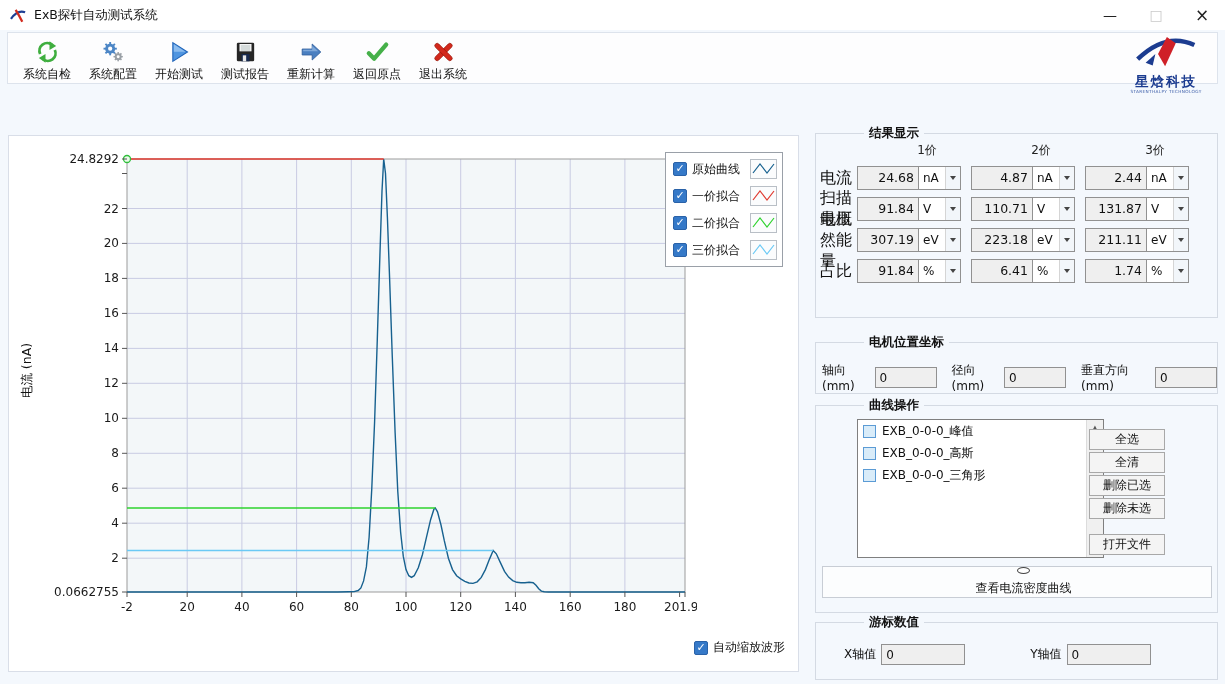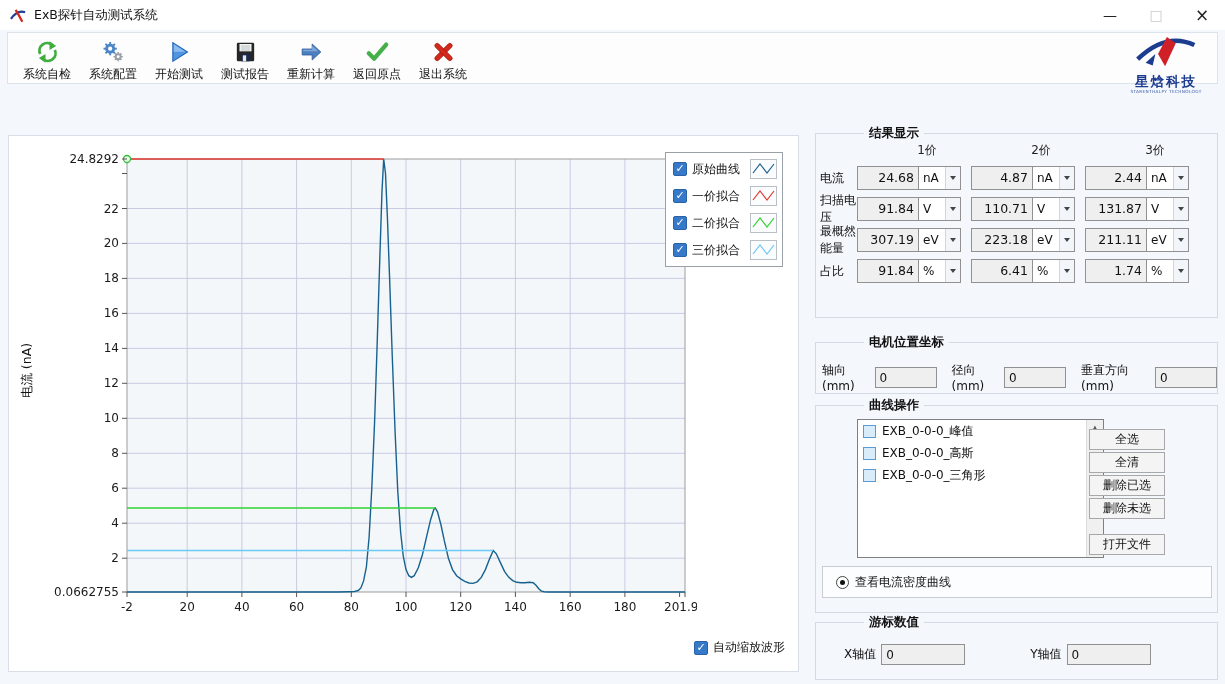--- a/index.html
+++ b/index.html
@@ -44,21 +44,21 @@
   .group { position:absolute; left:815px; width:403px; border:1px solid #d4dae3; }
   .gtitle { position:absolute; top:-9px; left:8px; background:#f4f8fd; padding:0 5px;
     font-weight:bold; font-size:12.5px; color:#111;margin-left:40px; }
   #g-results { top:133px; height:185px; }
   #g-motor   { top:342px; height:52px; }
   #g-curves  { top:405px; height:208px; }
   #g-cursor  { top:622px; height:58px; }
   .col-headers { position:absolute; top:8px; left:0; width:100%; font-size:12px; color:#222; }
   .col-headers span { position:absolute; width:106px; text-align:center; }
   .rrow { position:absolute; left:4px; display:flex; align-items:center; height:24px; }
-  .rlabel { width:37px; font-size:12px; }
+  .rlabel { width:37px; font-size:16px; }
   .rvalue { width:62px; height:24px; border:1px solid #919191; background:#efefef;
     text-align:right; padding:0 4px; font-size:12.5px; line-height:22px; }
   .unit { width:42px; height:24px; border:1px solid #919191; border-left:none; background:#fff;
     display:flex; align-items:center; }
   .unit-label { flex:1; padding-left:4px; font-size:12px; }
   .unit-btn { width:15px; height:100%; background:#f2f6fa; border-left:1px solid #d5d5d5;
     display:flex; align-items:center; justify-content:center; }
   .unit-btn::after { content:''; border-left:3.5px solid transparent; border-right:3.5px solid transparent;
     border-top:4px solid #444; }
   .gapc { width:10px; }
@@ -73,21 +73,21 @@
   .cb-un { width:13px; height:13px; min-width:13px; background:#d9ecf9; border:1px solid #5b9bd5; }
   .scroll { position:absolute; right:0; top:0; bottom:0; width:17px; background:#f0f0f0;
     border-left:1px solid #dcdcdc; }
   .sarr { position:absolute; left:0; width:16px; height:17px; text-align:center; font-size:7px;
     color:#555; line-height:17px; }
   .sarr.up { top:0; } .sarr.down { bottom:0; }
   .pbtn { position:absolute; left:273px; width:76px; height:21px; background:#f4f4f4;
     border:1px solid #a8a8a8; font-size:12px; text-align:center; line-height:19px; }
   .radio-box { position:absolute; left:6px; top:160px; width:390px; height:32px;
     border:1px solid #c8cdd5; background:#fcfdfe; display:flex; align-items:center;
-    padding-left:13px; gap:6px; font-size:12px; }
+    padding-left:13px; gap:6px; font-size:12px;flex-direction:column; }
   .radio { width:13px; height:13px; min-width:13px; border:1px solid #444; border-radius:50%;
     background:#fff; position:relative; }
   .radio::after { content:''; position:absolute; inset:3px; background:#111; border-radius:50%; }
   .crow { display:flex; align-items:center; padding:21px 0 0 28px; gap:5px; font-size:12px; }
   .crow .tinput { width:84px; }
   .mll { margin-left:60px; }
 </style>
 </head>
 <body>
 

